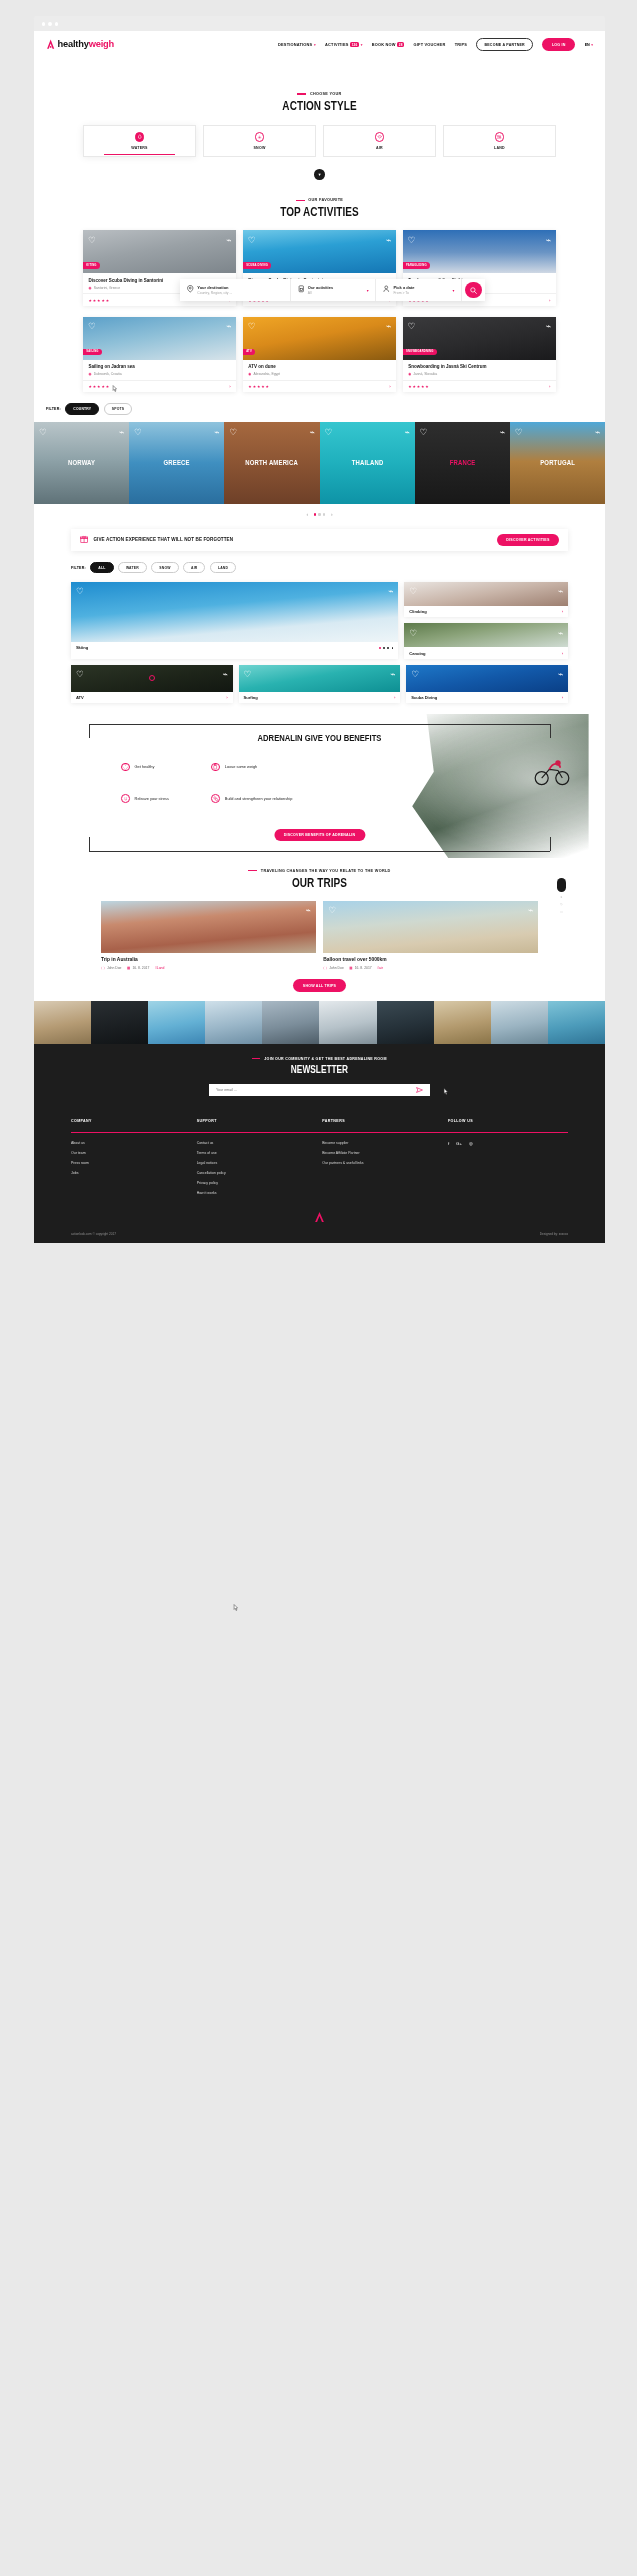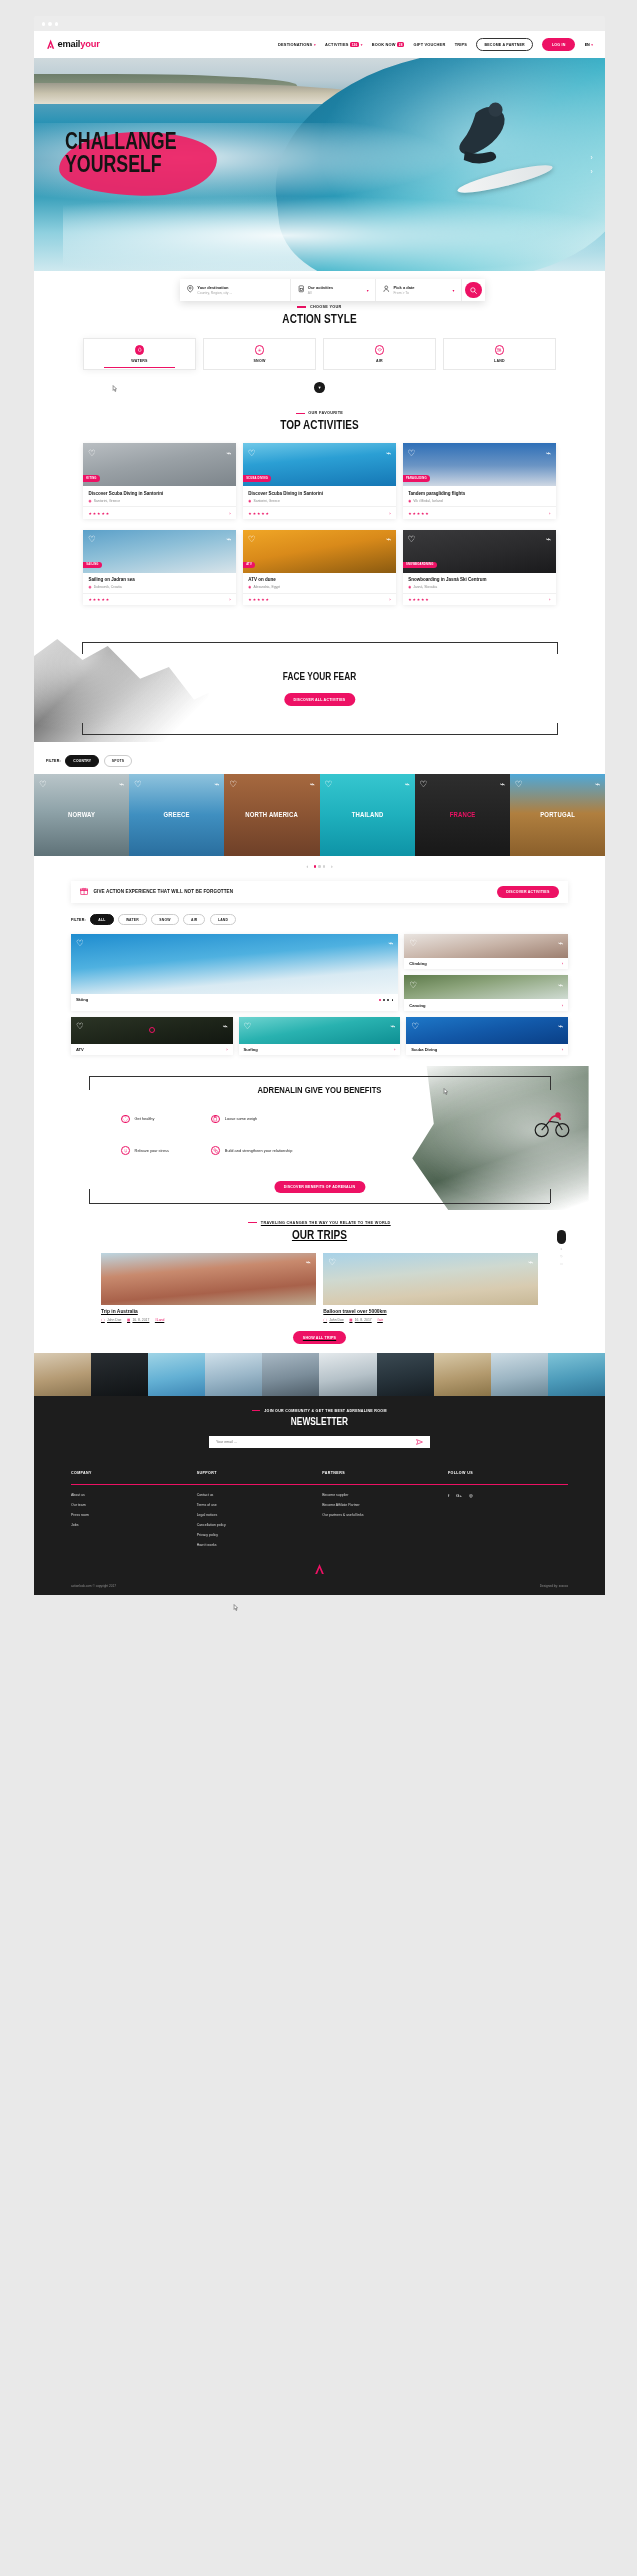--- a/index.html
+++ b/index.html
@@ -286,21 +286,21 @@
   <div class="site">
 
     <div class="header">
       <div class="logo">
         <span class="logo-mark">
           <svg width="9.3" height="10.4" viewBox="0 0 17 19">
               <path d="M8.5 1 L15 18 L12 18 L8.5 8 L5 18 L2 18 Z" fill="#ed1164"></path>
               <circle cx="8.5" cy="14.5" r="1.6" fill="#ed1164"></circle>
             </svg>
         </span>
-        <span class="logo-text"><span class="a">email</span><span class="b">your</span></span>
+        <span class="logo-text"><span class="a">healthy</span><span class="b">weigh</span></span>
       </div>
 
       <div class="nav">
         <div class="nav-item">
           <span>DESTIONATIONS</span>
           <span class="chev">▾</span>
         </div>
         <div class="nav-item">
           <span>ACTIVITIES</span>
           <span class="nav-badge">126</span>
@@ -318,43 +318,20 @@
         </div>
         <button class="btn-outline">BECOME A PARTNER</button>
         <button class="btn-pink">LOG IN</button>
         <div class="lang">
           <span>EN</span>
           <span class="chev">▾</span>
         </div>
       </div>
     </div>
 
-    <div class="hero">
-      <div class="hero-sky"></div>
-      <div class="hero-hills"></div>
-      <div class="hero-land"></div>
-      <div class="hero-wave"></div>
-      <div class="hero-foam1"></div>
-      <div class="hero-foam2"></div>
-      <div class="hero-board"></div>
-      <svg class="hero-surfer" viewBox="0 0 150 190">
-        <path d="M60 40 q22 -18 42 -6 q14 8 10 26 q-4 18 -22 34 q-16 14 -34 20 q-16 5 -24 -4 q-6 -8 4 -20 q14 -16 24 -50z" fill="#23313a"></path>
-        <circle cx="96" cy="34" r="13" fill="#2c3a44"></circle>
-        <path d="M40 110 q20 8 42 2 q10 -3 14 4 q4 8 -6 12 q-26 10 -52 -2z" fill="#1c272e"></path>
-      </svg>
-      <div class="hero-title-wrap">
-        <div class="brush"></div>
-        <div class="hero-line1">CHALLANGE</div>
-        <div class="hero-line2">YOURSELF</div>
-      </div>
-      <div class="hero-arrows">
-        <div class="hero-arrow">›</div>
-        <div class="hero-arrow">›</div>
-      </div>
-    </div>
 
     <div class="searchbar">
       <div class="sb-field">
         <span class="sb-ico">
           <svg width="6.5" height="7.6" viewBox="0 0 12 14">
               <path d="M6 .8C3.2.8 1 3 1 5.8c0 3.6 5 7.4 5 7.4s5-3.8 5-7.4C11 3 8.8.8 6 .8z" fill="none" stroke="#222" stroke-width="1.1"></path>
               <circle cx="6" cy="5.6" r="1.7" fill="none" stroke="#222" stroke-width="1.1"></circle>
             </svg>
         </span>
         <div class="sb-txt">
@@ -563,33 +540,20 @@
             </div>
           </div>
           <div class="card-foot">
             <span class="stars">★★★★★</span>
             <span class="goarrow">›</span>
           </div>
         </div>
       </div>
     </div>
 
-    <div class="fear">
-      <div class="fear-mtn"></div>
-      <div class="fear-frame">
-        <i class="l1"></i>
-          <i class="l2"></i>
-          <i class="l3"></i>
-          <i class="l4"></i>
-          <i class="l5"></i>
-          <i class="l6"></i>
-      </div>
-      <div class="fear-title">FACE YOUR FEAR</div>
-      <button class="btn-pink fear-btn">DISCOVER ALL ACTIVITIES</button>
-    </div>
 
     <div class="filters">
       <span class="filters-label">FILTER:</span>
       <button class="chip on">COUNTRY</button>
       <button class="chip">SPOTS</button>
     </div>
     <div class="spots">
       <div class="spot" style="background:linear-gradient(180deg,#b9c5c9 0%,#8fa3a9 45%,#5f7278 100%)">
         <span class="sh">♡</span>
         <span class="ss">⌁</span>
@@ -776,21 +740,21 @@
                 <circle cx="3.4" cy="3.4" r="2" fill="none" stroke="#ed1164" stroke-width=".9"></circle>
                 <circle cx="6.6" cy="6.6" r="2" fill="none" stroke="#ed1164" stroke-width=".9"></circle>
               </svg>
           </span>
           <span class="ben-txt">Build and strengtheen your relationship</span>
         </div>
       </div>
       <button class="btn-pink ben-btn">DISCOVER BENEFITS OF ADRENALIN</button>
     </div>
 
-    <div class="sec" style="padding-top:13px; position:relative;text-decoration:underline;">
+    <div class="sec" style="padding-top:13px; position:relative;">
       <div class="eyebrow">TRAVELING CHANGES THE WAY YOU RELATE TO THE WORLD</div>
       <div class="sec-title">OUR TRIPS</div>
 
       <div class="trips">
         <div>
           <div class="trip-img" style="background:linear-gradient(175deg,#bcd6e2 0%,#c88a6e 35%,#a8614a 70%,#bda98f 100%)">
             <span class="ci-share">⌁</span>
           </div>
           <div class="trip-title">Trip in Australia</div>
           <div class="trip-meta">

